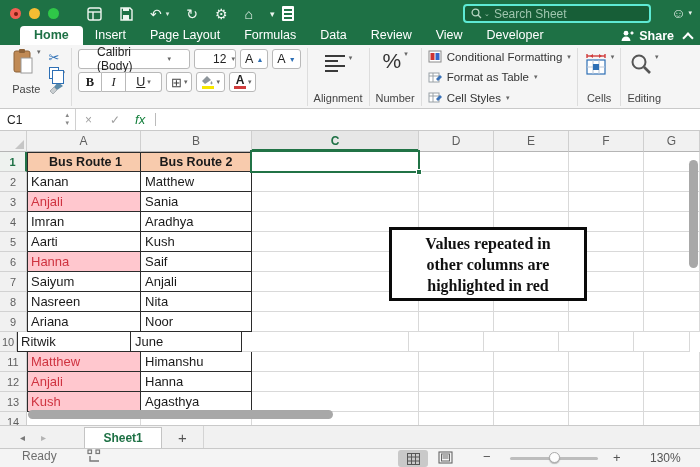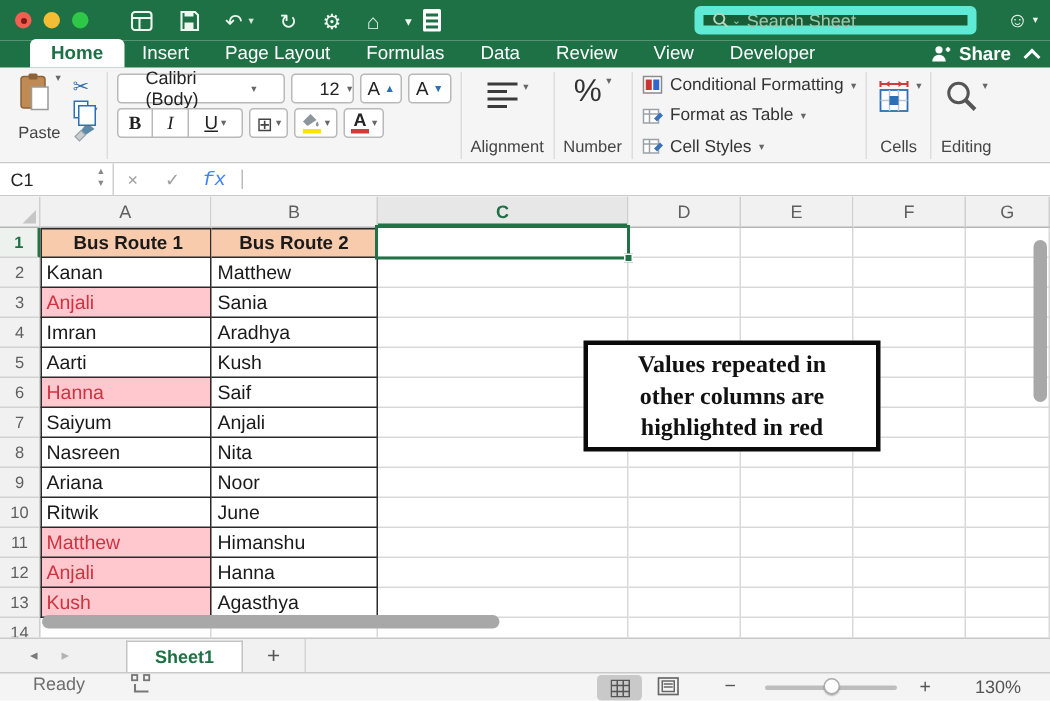--- a/index.html
+++ b/index.html
@@ -12,21 +12,21 @@
   .traffic { display:flex; gap:8px; margin-left:10px; }
   .tl { width:11px; height:11px; border-radius:50%; position:relative; }
   .tl.red{ background:#f35e53; } .tl.red::after{content:""; position:absolute; left:3.5px; top:3.5px; width:4px; height:4px; border-radius:50%; background:#7d1d12;}
   .tl.yellow{ background:#f5bd33; } .tl.green{ background:#2fc748; }
   .tb-icons { display:flex; align-items:center; gap:17px; margin-left:28px; color:#eef6f0; }
   .tb-icons .gl { font-size:14px; line-height:14px; }
   .tb-icons .small-caret { font-size:7px; margin-left:-13px; color:#d6e8dc; }
   .doc-title { position:absolute; left:282px; top:0; height:27px; display:flex; align-items:center; gap:6px; color:#ffffff; font-size:12.5px; }
   .doc-ic { width:12px; height:15px; background:#fff; border-radius:1px; position:relative; }
   .doc-ic::after{ content:""; position:absolute; left:2px; top:3px; width:8px; height:2px; background:#1E7145; box-shadow:0 4px 0 #1E7145, 0 8px 0 #1E7145; }
-  .searchbox { position:absolute; left:463px; top:4px; width:188px; height:19px; background:#175e37; border:6px solid #5eead4; border-radius:4px; display:flex; align-items:center; padding:0 6px; gap:4px; color:#9fc6ae; font-size:12px; }
+  .searchbox { position:absolute; left:463px; top:4px; width:188px; height:19px; background:#175e37; border:2px solid #5eead4; border-radius:4px; display:flex; align-items:center; padding:0 6px; gap:4px; color:#9fc6ae; font-size:12px; }
   .searchbox svg { flex:0 0 auto; }
   .searchbox .sc { font-size:7px; margin-left:-2px; }
   .smiley { position:absolute; right:8px; top:5px; color:#eef6f0; font-size:14px; display:flex; align-items:center; gap:3px; }
   .smiley .sc { font-size:7px; }
 
   
   .tabbar { height:18px; background:#1E7145; display:flex; align-items:flex-end; position:relative; }
   .tab { color:#fff; font-size:12.5px; padding:2px 12px 3px; cursor:default; }
   .tab.active { background:#fff; color:#1E7145; font-weight:bold; border-radius:4px 4px 0 0; margin-left:20px; padding:2px 14px 3px; }
   .share-area { position:absolute; right:26px; bottom:2px; display:flex; align-items:center; gap:5px; color:#fff; font-size:12.5px; font-weight:bold; }
@@ -73,21 +73,21 @@
   .styles-col { display:flex; flex-direction:column; justify-content:space-between; height:58px; padding:2px 0; }
   .stylerow { display:flex; align-items:center; gap:5px; font-size:11.5px; color:#333; }
   
   .cells-ic-row { display:flex; align-items:flex-start; gap:3px; margin-top:5px; }
 
   
   .formulabar { height:22px; background:#fff; border-bottom:1px solid #c9c9c9; display:flex; align-items:center; }
   .namebox { width:76px; height:100%; border-right:1px solid #d0d0d0; display:flex; align-items:center; padding-left:7px; font-size:12px; color:#222; position:relative; }
   .stepper { position:absolute; right:6px; top:2px; display:flex; flex-direction:column; line-height:8px; font-size:7px; color:#888; }
   .fbtn { color:#a0a0a0; font-size:12px; padding:0 9px; }
-  .fx { font-family:Liberation Mono, monospace; font-style:italic; font-size:13px; color:#3b82f6; padding:0 6px; }
+  .fx { font-family:Liberation Sans, sans-serif; font-style:italic; font-size:13px; color:#15803d; padding:0 6px; }
   .fcursor { width:1px; height:13px; background:#bbb; margin-left:4px; }
 
   
   .sheet { position:relative; height:294px; overflow:hidden; background:#fff; }
   .colheaders { display:flex; height:21px; }
   .corner { width:27px; height:21px; background:#f1f1f1; border-right:1px solid #cfcfcf; border-bottom:1px solid #b5b5b5; position:relative; }
   .corner::after{ content:""; position:absolute; right:2px; bottom:2px; width:0; height:0; border-left:9px solid transparent; border-bottom:9px solid #c6c6c6; }
   .ch { height:21px; background:#f1f1f1; border-right:1px solid #cfcfcf; border-bottom:1px solid #b5b5b5; font-size:12px; color:#5f5f5f; display:flex; align-items:center; justify-content:center; }
   .ch.sel { background:#e7e7e7; color:#1E7145; font-weight:bold; box-shadow:inset 0 -2px 0 #217346; }
   .grow { display:flex; height:20px; }
@@ -478,21 +478,21 @@
           <div class="rh" style="width: 27px;">9</div>
           <div class="cell b first" style="width: 114px;">Ariana</div>
           <div class="cell b" style="width: 111px;">Noor</div>
           <div class="cell" style="width: 167px;"></div>
           <div class="cell" style="width: 75px;"></div>
           <div class="cell" style="width: 75px;"></div>
           <div class="cell" style="width: 75px;"></div>
           <div class="cell" style="width: 56px;"></div>
         </div>
         <div class="grow">
-          <div class="rh" style="width: 27px;">10</div>
+          <div class="rh" style="width: 17px;">10</div>
           <div class="cell b first" style="width: 114px;">Ritwik</div>
           <div class="cell b" style="width: 111px;">June</div>
           <div class="cell" style="width: 167px;"></div>
           <div class="cell" style="width: 75px;"></div>
           <div class="cell" style="width: 75px;"></div>
           <div class="cell" style="width: 75px;"></div>
           <div class="cell" style="width: 56px;"></div>
         </div>
         <div class="grow">
           <div class="rh" style="width: 27px;">11</div>

